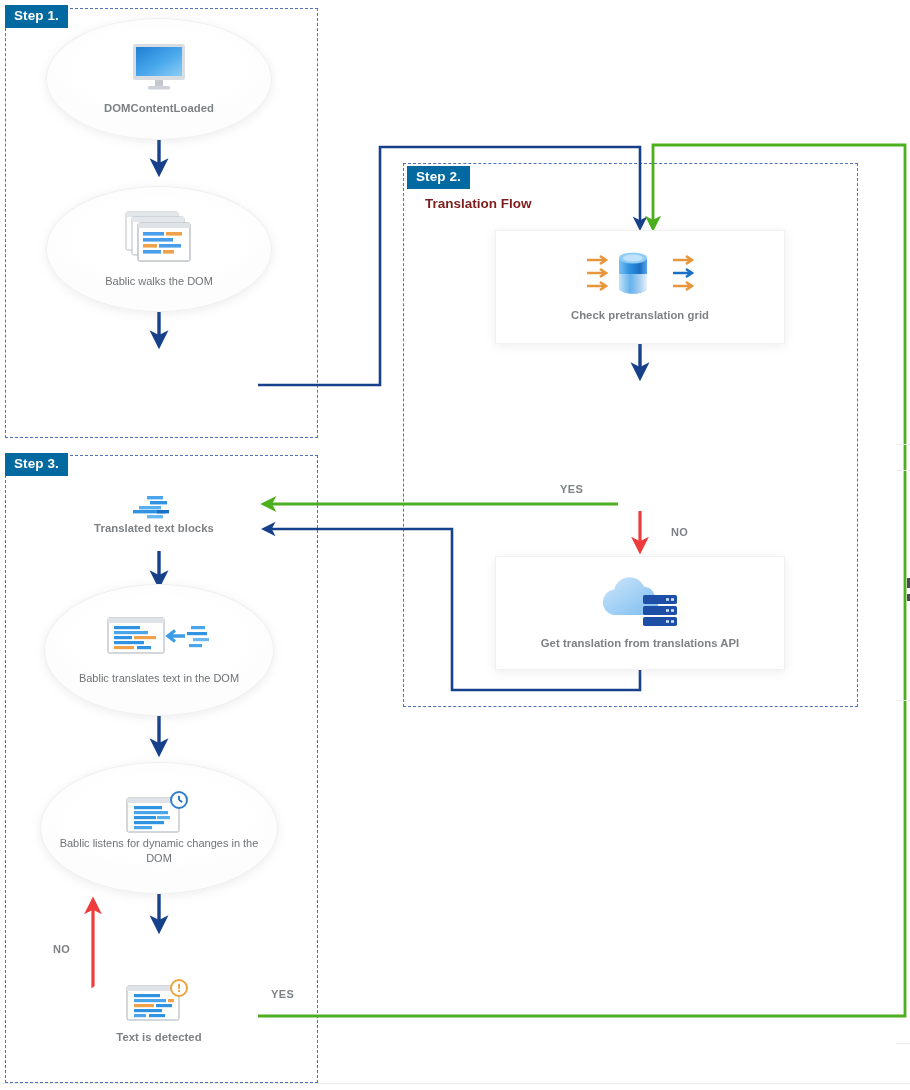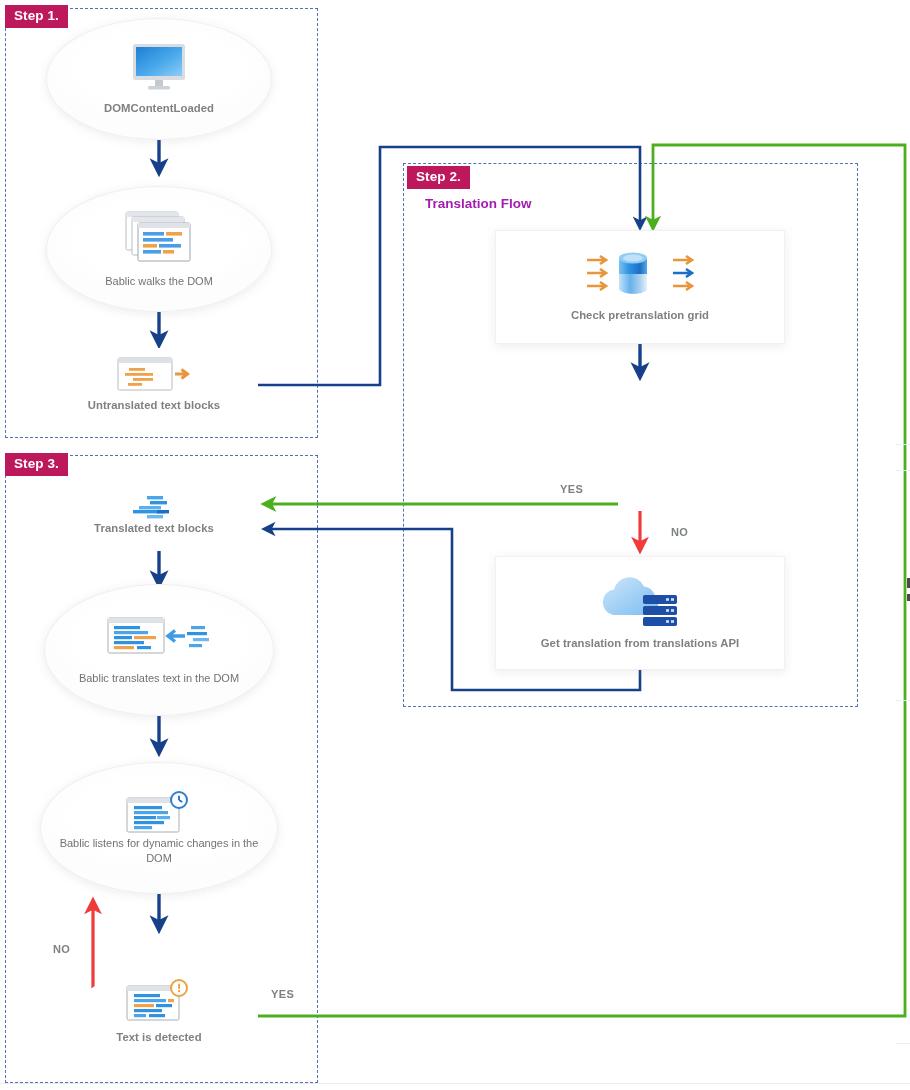--- a/index.html
+++ b/index.html
@@ -5,23 +5,23 @@
   html,body{margin:0;padding:0;background:#fff;}
   body{width:910px;height:1090px;position:relative;overflow:hidden;
        font-family:"Liberation Sans","DejaVu Sans",sans-serif;color:#7a7d80;}
   #stage{position:absolute;left:0;top:0;width:910px;height:1090px;}
   svg.layer{position:absolute;left:0;top:0;width:910px;height:1090px;overflow:visible;}
 
   
   .frame{position:absolute;border:1.6px dashed #4f72b8;box-sizing:border-box;background:transparent;}
 
   
-  .badge{position:absolute;background:#be185d;color:#fff;font-size:13.5px;font-weight:700;
+  .badge{position:absolute;background:#0369a1;color:#fff;font-size:13.5px;font-weight:700;
          padding:4px 9px 5px 9px;letter-spacing:.1px;line-height:1;z-index:9;}
-  .frame-title{position:absolute;color:#a21caf;font-size:13.5px;font-weight:700;z-index:9;}
+  .frame-title{position:absolute;color:#7f1d1d;font-size:13.5px;font-weight:700;z-index:9;}
 
   
   .node{position:absolute;display:flex;flex-direction:column;align-items:center;
         justify-content:center;box-sizing:border-box;}
   .node .label{font-size:11.3px;color:#7e8184;text-align:center;line-height:1.34;
                font-weight:700;letter-spacing:.05px;}
   .node .label.big{font-size:11px;font-weight:400;color:#6f7376;letter-spacing:0;}
   .node .ico{display:flex;align-items:center;justify-content:center;}
 
   .sh-ellipse{border-radius:50%;
@@ -132,34 +132,20 @@
           <rect x="19" y="34" width="14" height="3.6" fill="#efa24a"></rect>
           <rect x="35" y="34" width="22" height="3.6" fill="#4a9de8"></rect>
           <rect x="19" y="40" width="18" height="3.6" fill="#4a9de8"></rect>
           <rect x="39" y="40" width="11" height="3.6" fill="#efa24a"></rect>
         </g>
       </svg>
     </div>
     <div class="label big" style="margin-top:10px;">Bablic walks the DOM</div>
   </div>
 
-  <div class="node sh-para" style="left:48px;top:348px;width:212px;height:72px;">
-    <div class="ico" style="margin-top:2px;">
-      <svg width="74" height="36" viewBox="0 0 74 36">
-        <rect x="1" y="1" width="54" height="32" rx="1.5" fill="#fff" stroke="#b6bbc1" stroke-width="1"></rect>
-        <rect x="1" y="1" width="54" height="5" fill="#dde1e6"></rect>
-        <rect x="12" y="11" width="16" height="2.8" fill="#efa24a"></rect>
-        <rect x="8" y="16" width="28" height="2.8" fill="#efa24a"></rect>
-        <rect x="16" y="21" width="20" height="2.8" fill="#efa24a"></rect>
-        <rect x="11" y="26" width="14" height="2.8" fill="#efa24a"></rect>
-        <path d="M58 17 L70 17 M64.5 12.5 L70.5 17 L64.5 21.5" stroke="#e8963c" stroke-width="3" fill="none" stroke-linecap="butt"></path>
-      </svg>
-    </div>
-    <div class="label" style="margin-top:5px;">Untranslated text blocks</div>
-  </div>
 
   <div class="node sh-rect" style="left:495px;top:230px;width:290px;height:114px;">
     <div class="ico">
       <svg width="118" height="48" viewBox="0 0 118 48">
         <g stroke-linecap="butt" fill="none" stroke-width="2.6">
           <path d="M6 10 L24 10 M19 6 L25 10 L19 14" stroke="#e8963c"></path>
           <path d="M6 23 L24 23 M19 19 L25 23 L19 27" stroke="#e8963c"></path>
           <path d="M6 36 L24 36 M19 32 L25 36 L19 40" stroke="#e8963c"></path>
           <path d="M92 10 L110 10 M105 6 L111 10 L105 14" stroke="#e8963c"></path>
           <path d="M92 23 L110 23 M105 19 L111 23 L105 27" stroke="#1b6fc4"></path>

